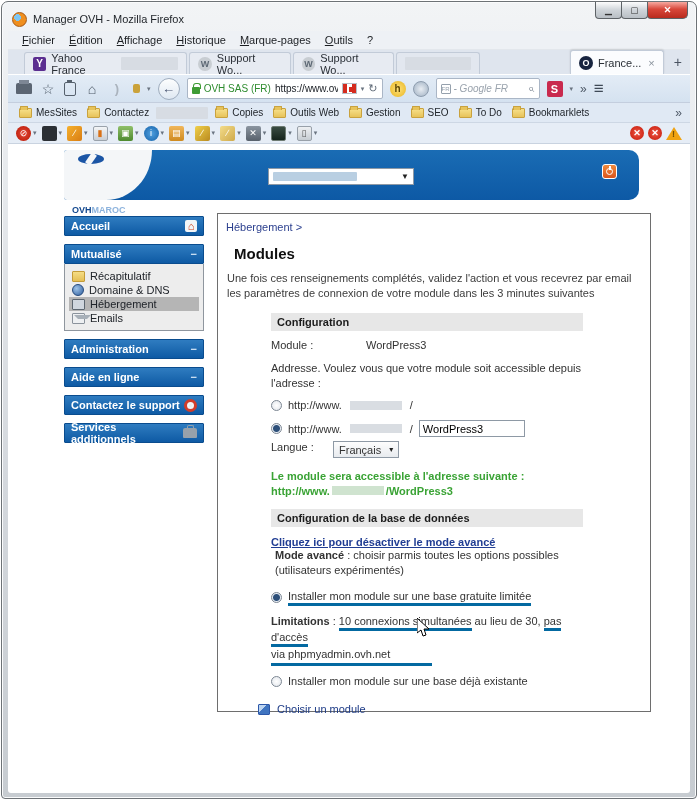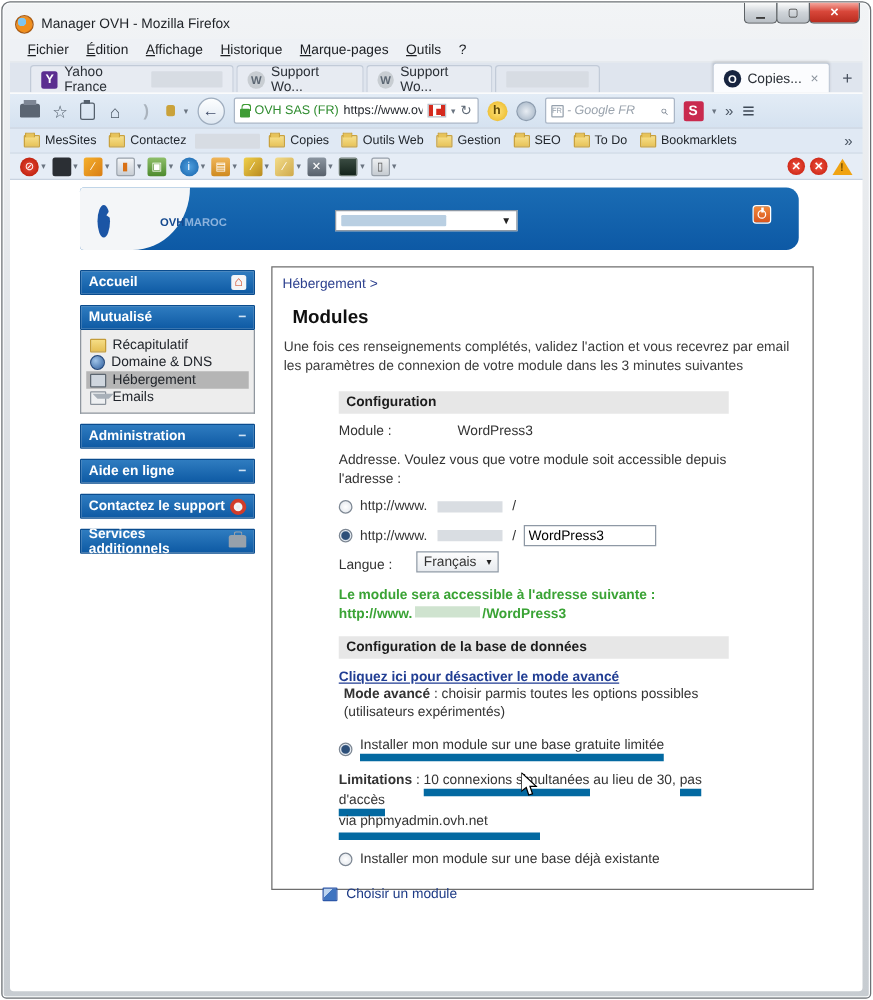--- a/index.html
+++ b/index.html
@@ -87,21 +87,21 @@
     display:flex; align-items:center; justify-content:center; }
   .warn-ic { width:0; height:0; border-left:8px solid transparent; border-right:8px solid transparent; border-bottom:13px solid #f0a312; position:relative; }
   .warn-ic::after { content:"!"; position:absolute; left:-2px; top:2px; font-size:9px; font-weight:bold; color:#7a5200; }
 
   
   .viewport { position:absolute; left:6px; right:6px; top:142px; bottom:5px; background:#fff; border-radius:0 0 3px 3px; overflow:hidden; }
 
   
   .banner { position:absolute; left:56px; top:6px; width:575px; height:50px; background:linear-gradient(#1a6cb4,#0d59a5); border-radius:3px 10px 10px 3px; }
   .logo-box { position:absolute; left:0; top:0; width:88px; height:50px; background:#f4f6f8; border-radius:3px 0 46px 3px / 3px 0 50px 3px;
-    display:flex; flex-direction:row; align-items:center; padding:4px 0 0 8px;gap:40px; }
+    display:flex; flex-direction:column; align-items:flex-start; padding:4px 0 0 8px;gap:40px; }
   .ovh-ring { width:26px; height:26px; border-radius:50%; border:5px solid #1b55a5; position:relative; margin-left:6px; }
   .ovh-ring::after { content:""; position:absolute; left:5px; top:-6px; width:6px; height:12px; background:#f4f6f8; transform:rotate(35deg); }
   .logo-words { font-size:9px; font-weight:bold; margin-top:1px; }
   .logo-ovh { color:#14498f; } .logo-maroc { color:#8db3dd; }
   .banner-select { position:absolute; left:204px; top:18px; width:146px; height:17px; background:#fff; border:1px solid #8e99a5; display:flex; align-items:center; justify-content:space-between; padding:0 4px; }
   .banner-select .redact { width:84px; height:9px; background:#b9cfe2; }
   .sel-caret { font-size:8px; color:#222; }
   .power-btn { position:absolute; right:22px; top:14px; width:15px; height:15px; background:linear-gradient(#f08a3c,#d9541d); border:1px solid #fff; border-radius:3px;
     display:flex; align-items:center; justify-content:center; }
   .power-glyph { width:7px; height:7px; border:1.5px solid #fff; border-radius:50%; position:relative; }
@@ -131,34 +131,34 @@
   
   .panel { position:absolute; left:209px; top:69px; width:434px; height:499px; border:1px solid #6e6e6e; background:#fff; font-size:11px; color:#333; }
   .breadcrumb { padding:7px 0 0 8px; font-size:11px; color:#2b3f8e; }
   .page-title { margin:12px 0 0 16px; font-size:15px; font-weight:bold; color:#101010; }
   .section-row { margin:12px 14px 0 24px; display:flex; align-items:center; gap:8px; }
   .section-title { font-size:12px; font-weight:bold; color:#1c1c1c; white-space:nowrap; }
   .section-line { flex:1; height:1px; background:#c9c9c9; }
   .intro { margin:9px 10px 0 9px; line-height:1.35; color:#3c3c3c; }
   .form-col { margin:12px 0 0 53px; width:312px; }
   .gray-bar { background:#e7e7e7; font-weight:bold; color:#1c1c1c; padding:3px 6px; margin-top:10px; }
-  .row { margin-top:8px; display:flex; align-items:flex-end; }
+  .row { margin-top:8px; display:flex; align-items:flex-start; }
   .lbl-module { width:95px; }
   .addr-q { margin-top:10px; line-height:1.35; }
   .radio-row { margin-top:9px; display:flex; align-items:center; gap:6px; }
   .radio { width:11px; height:11px; border-radius:50%; border:1px solid #7d8793; background:radial-gradient(#fff,#dfe4ea); flex:0 0 11px; }
   .radio.checked { background:radial-gradient(circle at 50% 50%, #2d4f79 0 3px, #e8eef5 4px); }
   .r-redact { width:52px; height:9px; background:#d9dde2; margin:0 2px; }
   .txt-input { height:17px; width:106px; border:1px solid #8e99a5; background:#fff; font-size:11px; padding:1px 3px; font-family:"Liberation Sans",sans-serif; }
   .lbl-langue { width:62px; }
   .mini-select { border:1px solid #8e99a5; background:linear-gradient(#fdfdfd,#e8ebef); height:17px; display:flex; align-items:center; gap:8px; padding:0 5px; }
   .green { color:#3aa335; font-weight:bold; margin-top:11px; line-height:1.35; }
   .adv-link { margin-top:9px; color:#203d93; font-weight:bold; text-decoration:underline; display:inline-block; }
   .mode-av { margin-top:0; line-height:1.35; padding-left:4px; }
-  .red-ul { border-bottom:6px solid #0369a1; padding-bottom:1px; }
+  .red-ul { border-bottom:3px solid #0369a1; padding-bottom:1px; }
   .lim { margin-top:7px; line-height:1.5; }
   .btn-row { margin-top:22px; display:flex; justify-content:flex-end; gap:10px; }
   .btn { height:21px; padding:0 10px; border:1px solid #9aa0a8; background:linear-gradient(#f4f4f4,#dcdcdc); font-size:12px; display:flex; align-items:center; }
   .btn.disabled { color:#aeb2b8; background:#ececec; border-color:#c9cdd2; }
   .btn.primary { color:#2b2f8f; font-weight:bold; font-size:13px; }
   .doc-links { margin:16px 0 0 40px; }
   .doc-link { display:flex; align-items:center; gap:7px; margin-top:7px; color:#1c3a86; }
   .book-ic { width:12px; height:11px; background:linear-gradient(135deg,#bcd4f0 0 40%,#3f74c0 40%); border:1px solid #2c5doc9; border:1px solid #2c57a9; border-radius:1px; }
   .cursor { position:absolute; left:199px; top:404px; }
 </style>
@@ -199,21 +199,21 @@
     </div>
     <div class="tab">
       <span class="favicon fav-wp">W</span>
       <span>Support Wo...</span>
     </div>
     <div class="tab blank" style="width:86px;">
       <span class="redact" style="width:66px;height:13px;"></span>
     </div>
     <div class="tab active">
       <span class="favicon fav-ovh">O</span>
-      <span>Copies...</span>
+      <span>France...</span>
       <span class="tab-close">×</span>
     </div>
     <span class="newtab-btn">+</span>
   </div>
 
   <div class="navbar">
     <span class="printer-ic"></span>
     <span class="tool-ic">☆</span>
     <span class="clip-ic"></span>
     <span class="tool-ic">⌂</span>

